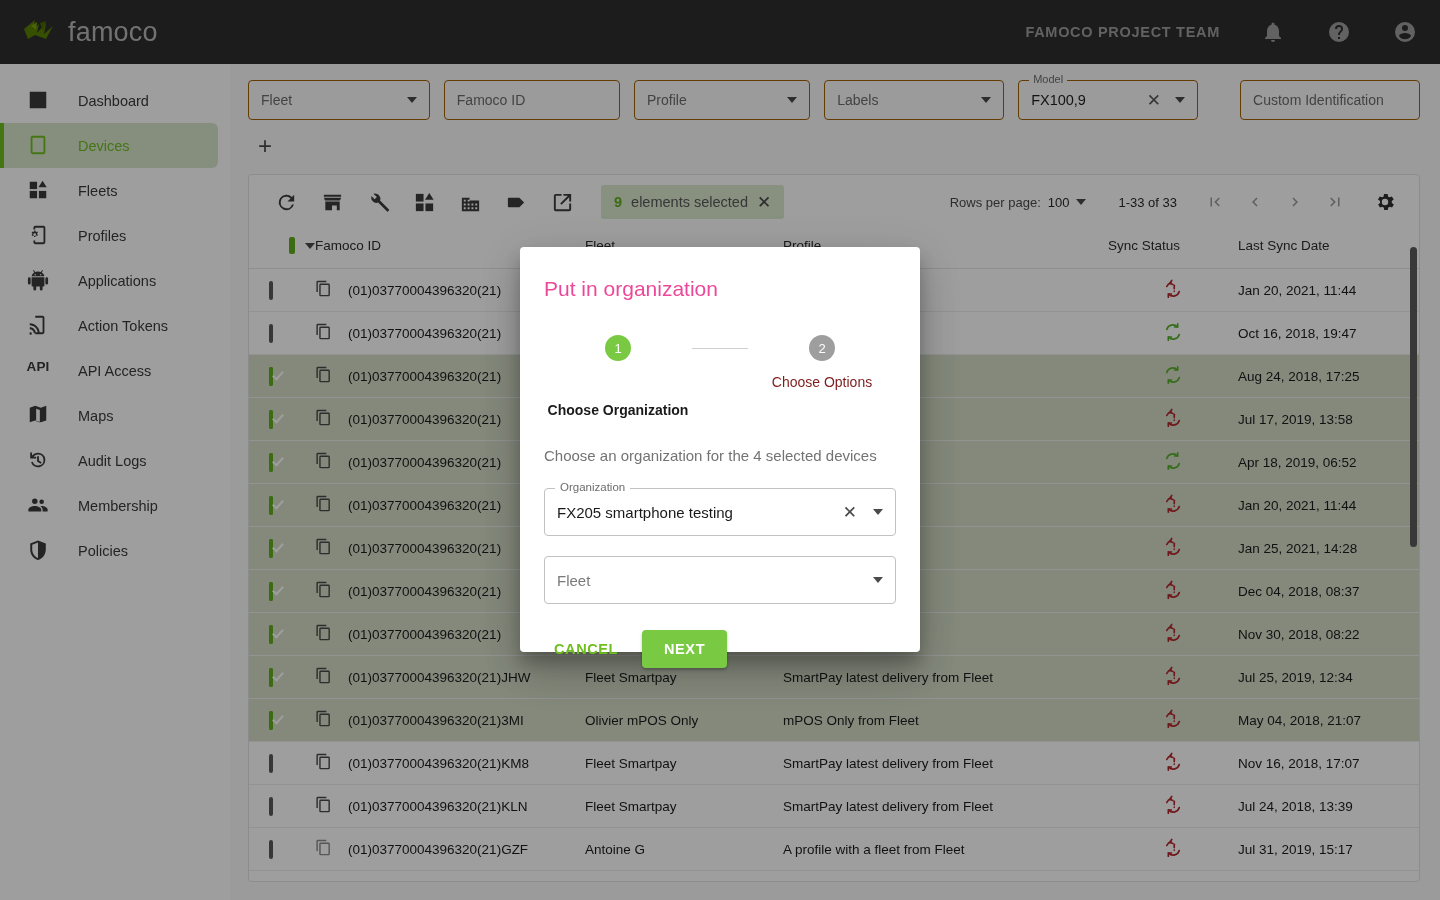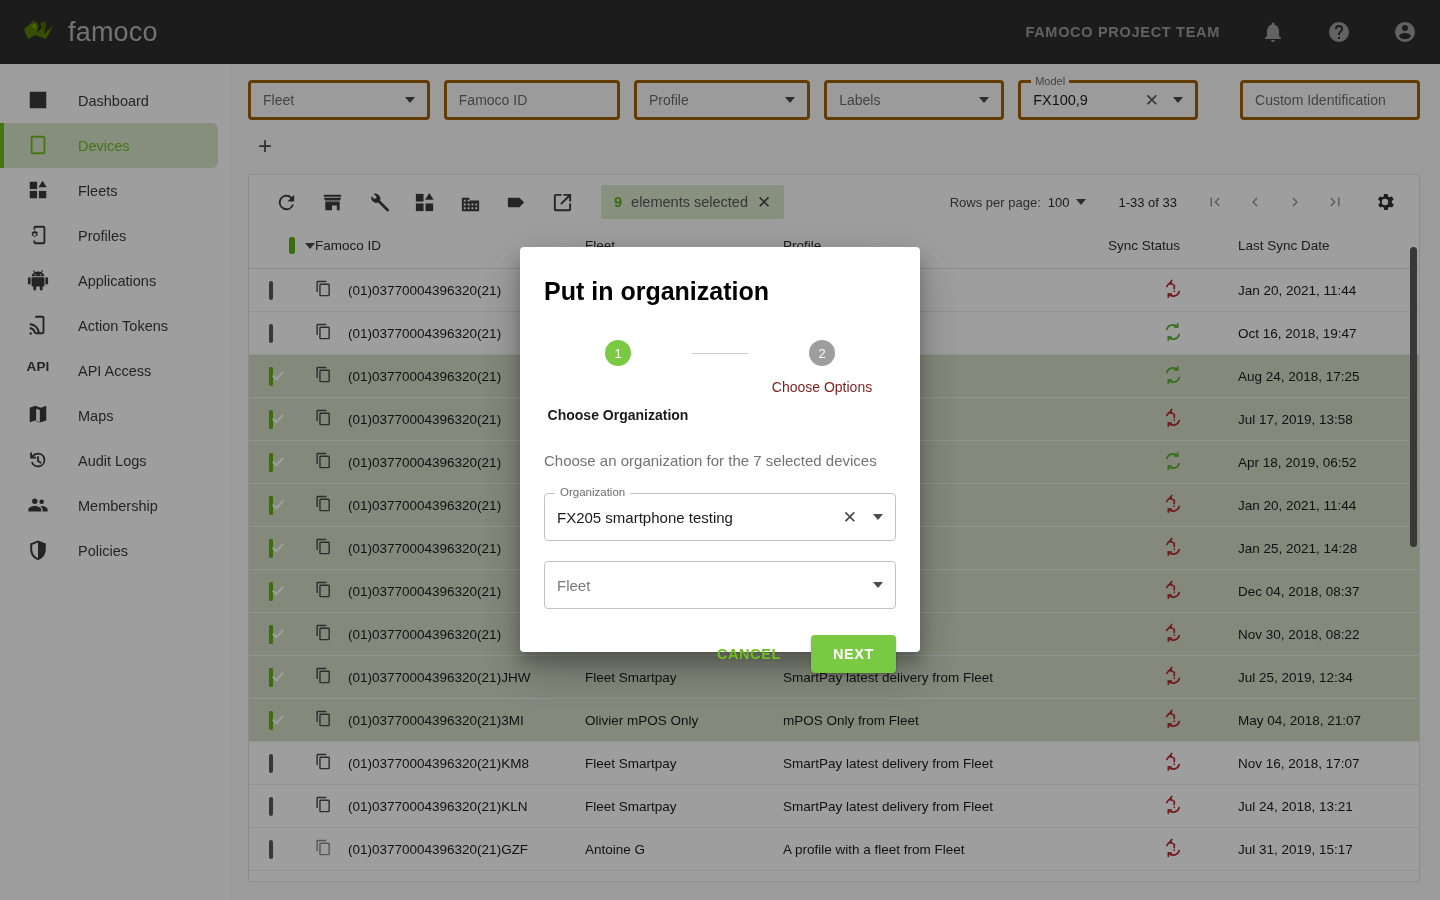--- a/index.html
+++ b/index.html
@@ -44,21 +44,21 @@
   }
   .nav-item.active .nav-ico svg { fill: #6fbe1f; }
   .nav-item.active .nav-label { color: #6fbe1f; }
   .nav-api-text { font-size: 13.5px; font-weight: 700; color: #3b3b3b; letter-spacing: .2px; }
 
   
   .main { position: absolute; top: 64px; left: 230px; width: 1210px; height: 836px; background: #fafafa; }
 
   .filters { display: flex; align-items: flex-start; gap: 14px; padding: 16px 20px 0 18px; }
   .filter-box {
-    height: 40px; border: 3px solid #a16207; border-radius: 4px; background: transparent;
+    height: 40px; border: 1px solid #a16207; border-radius: 4px; background: transparent;
     display: flex; align-items: center; padding: 0 12px; position: relative;
   }
   .filter-box .fl-text { font-size: 14px; color: #6d6d6d; }
   .filter-box .fl-value { font-size: 14.5px; color: #1f1f1f; }
   .caret { width: 0; height: 0; border-left: 5px solid transparent; border-right: 5px solid transparent;
            border-top: 6px solid #4a4a4a; margin-left: auto; }
   .clear-x { margin-left: auto; font-size: 17px; color: #5a5a5a; line-height: 1; padding-right: 14px; }
   .filter-legend {
     position: absolute; top: -8px; left: 10px; background: #fafafa; padding: 0 4px;
     font-size: 11px; color: #6d6d6d;
@@ -133,21 +133,21 @@
   }
 
   
   .scrim { position: absolute; inset: 0; background: rgba(0,0,0,0.38); z-index: 20; }
   .modal {
     position: absolute; left: 520px; top: 247px; width: 400px; height: 405px;
     background: #fff; border-radius: 4px; z-index: 30;
     box-shadow: 0 11px 15px rgba(0,0,0,.2), 0 9px 46px rgba(0,0,0,.12), 0 24px 38px rgba(0,0,0,.14);
     padding: 24px;
   }
-  .modal-title { font-size: 25px; font-weight: 700; color: #000000; margin: 6px 0 0 0; }
+  .modal-title { font-size: 21px; font-weight: 400; color: #ec4899; margin: 6px 0 0 0; }
   .stepper { display: flex; align-items: flex-start; justify-content: center; margin-top: 34px; }
   .step { display: flex; flex-direction: column; align-items: center; width: 148px; }
   .step-dot {
     width: 26px; height: 26px; border-radius: 50%; color: #fff; font-size: 13px;
     display: flex; align-items: center; justify-content: center;
   }
   .step-dot.on { background: #7ac943; }
   .step-dot.off { background: #9e9e9e; }
   .step-lbl { margin-top: 13px; font-size: 14px; color: #7f1d1d; }
   .step-lbl.on { color: #1a1a1a; font-weight: 700; margin-top: 41px; }
@@ -162,21 +162,21 @@
     position: absolute; top: -8px; left: 10px; background: #fff; padding: 0 5px;
     font-size: 11.5px; color: #6d6d6d;
   }
   .field-value { font-size: 15px; color: #1a1a1a; }
   .field-ph { font-size: 15px; color: #7a7a7a; }
   .field-x { margin-left: auto; font-size: 17px; color: #4a4a4a; padding-right: 16px; cursor: pointer; }
   .field-caret { width: 0; height: 0; border-left: 5px solid transparent; border-right: 5px solid transparent;
                  border-top: 6px solid #4a4a4a; cursor: pointer; }
   .field.plain .field-caret { margin-left: auto; }
 
-  .modal-actions { margin-top: 26px; display: flex; align-items: center; justify-content: flex-end; gap: 20px; }
+  .modal-actions { margin-top: 26px; display: flex; align-items: center; gap: 14px; }
   .btn-cancel {
     background: none; border: none; color: #6fbe1f; font-size: 14.5px; font-weight: 700;
     letter-spacing: .6px; padding: 10px 10px; cursor: pointer; font-family: inherit;
   }
   .btn-next {
     background: #7ac943; border: none; color: #fff; font-size: 14.5px; font-weight: 700;
     letter-spacing: .6px; padding: 11px 22px; border-radius: 4px; cursor: pointer;
     box-shadow: 0 2px 3px rgba(0,0,0,.25); font-family: inherit;
   }
 </style>
@@ -719,21 +719,21 @@
               <td class="col-fleet">Fleet Smartpay</td>
               <td class="col-prof">SmartPay latest delivery from Fleet</td>
               <td class="col-sync"><span class="sync-ico"><svg viewBox="0 0 24 24" fill="none" stroke="#b3282d" stroke-width="2" stroke-linecap="round">
                     <path d="M4.5 9a7.5 7.5 0 0 1 5.2-4.4"></path>
                     <path d="M19.5 15a7.5 7.5 0 0 1-12.6 3.2"></path>
                     <path d="M10.5 1.8L8 5.2l3.9 1.3"></path>
                     <path d="M6.4 21.8V18h3.8"></path>
                     <path d="M13.5 7.5v4.2"></path>
                     <path d="M13.5 14.6v.2"></path>
                   </svg></span></td>
-              <td class="col-date">Jul 24, 2018, 13:21</td>
+              <td class="col-date">Jul 24, 2018, 13:39</td>
             </tr>
             <tr class=" dim">
               <td class="col-chk"><span class="chk"></span></td>
               <td class="col-fam">
                 <div class="fam-cell">
                   <span class="copy-ico"><svg viewBox="0 0 24 24">
                       <path d="M16 1H4a2 2 0 0 0-2 2v14h2V3h12V1zm3 4H8a2 2 0 0 0-2 2v14a2 2 0 0 0 2 2h11a2 2 0 0 0 2-2V7a2 2 0 0 0-2-2zm0 16H8V7h11v14z"></path>
                     </svg></span>
                   <span>(01)03770004396320(21)GZF</span>
                 </div>
@@ -767,21 +767,21 @@
         <span class="step-dot on">1</span>
         <span class="step-lbl on">Choose Organization</span>
       </div>
       <div class="step-line"></div>
       <div class="step">
         <span class="step-dot off">2</span>
         <span class="step-lbl">Choose Options</span>
       </div>
     </div>
 
-    <div class="modal-desc">Choose an organization for the 7 selected devices</div>
+    <div class="modal-desc">Choose an organization for the 4 selected devices</div>
 
     <div class="field">
       <span class="field-legend">Organization</span>
       <span class="field-value">FX205 smartphone testing</span>
       <span class="field-x">✕</span>
       <span class="field-caret"></span>
     </div>
 
     <div class="field plain">
       <span class="field-ph">Fleet</span>

